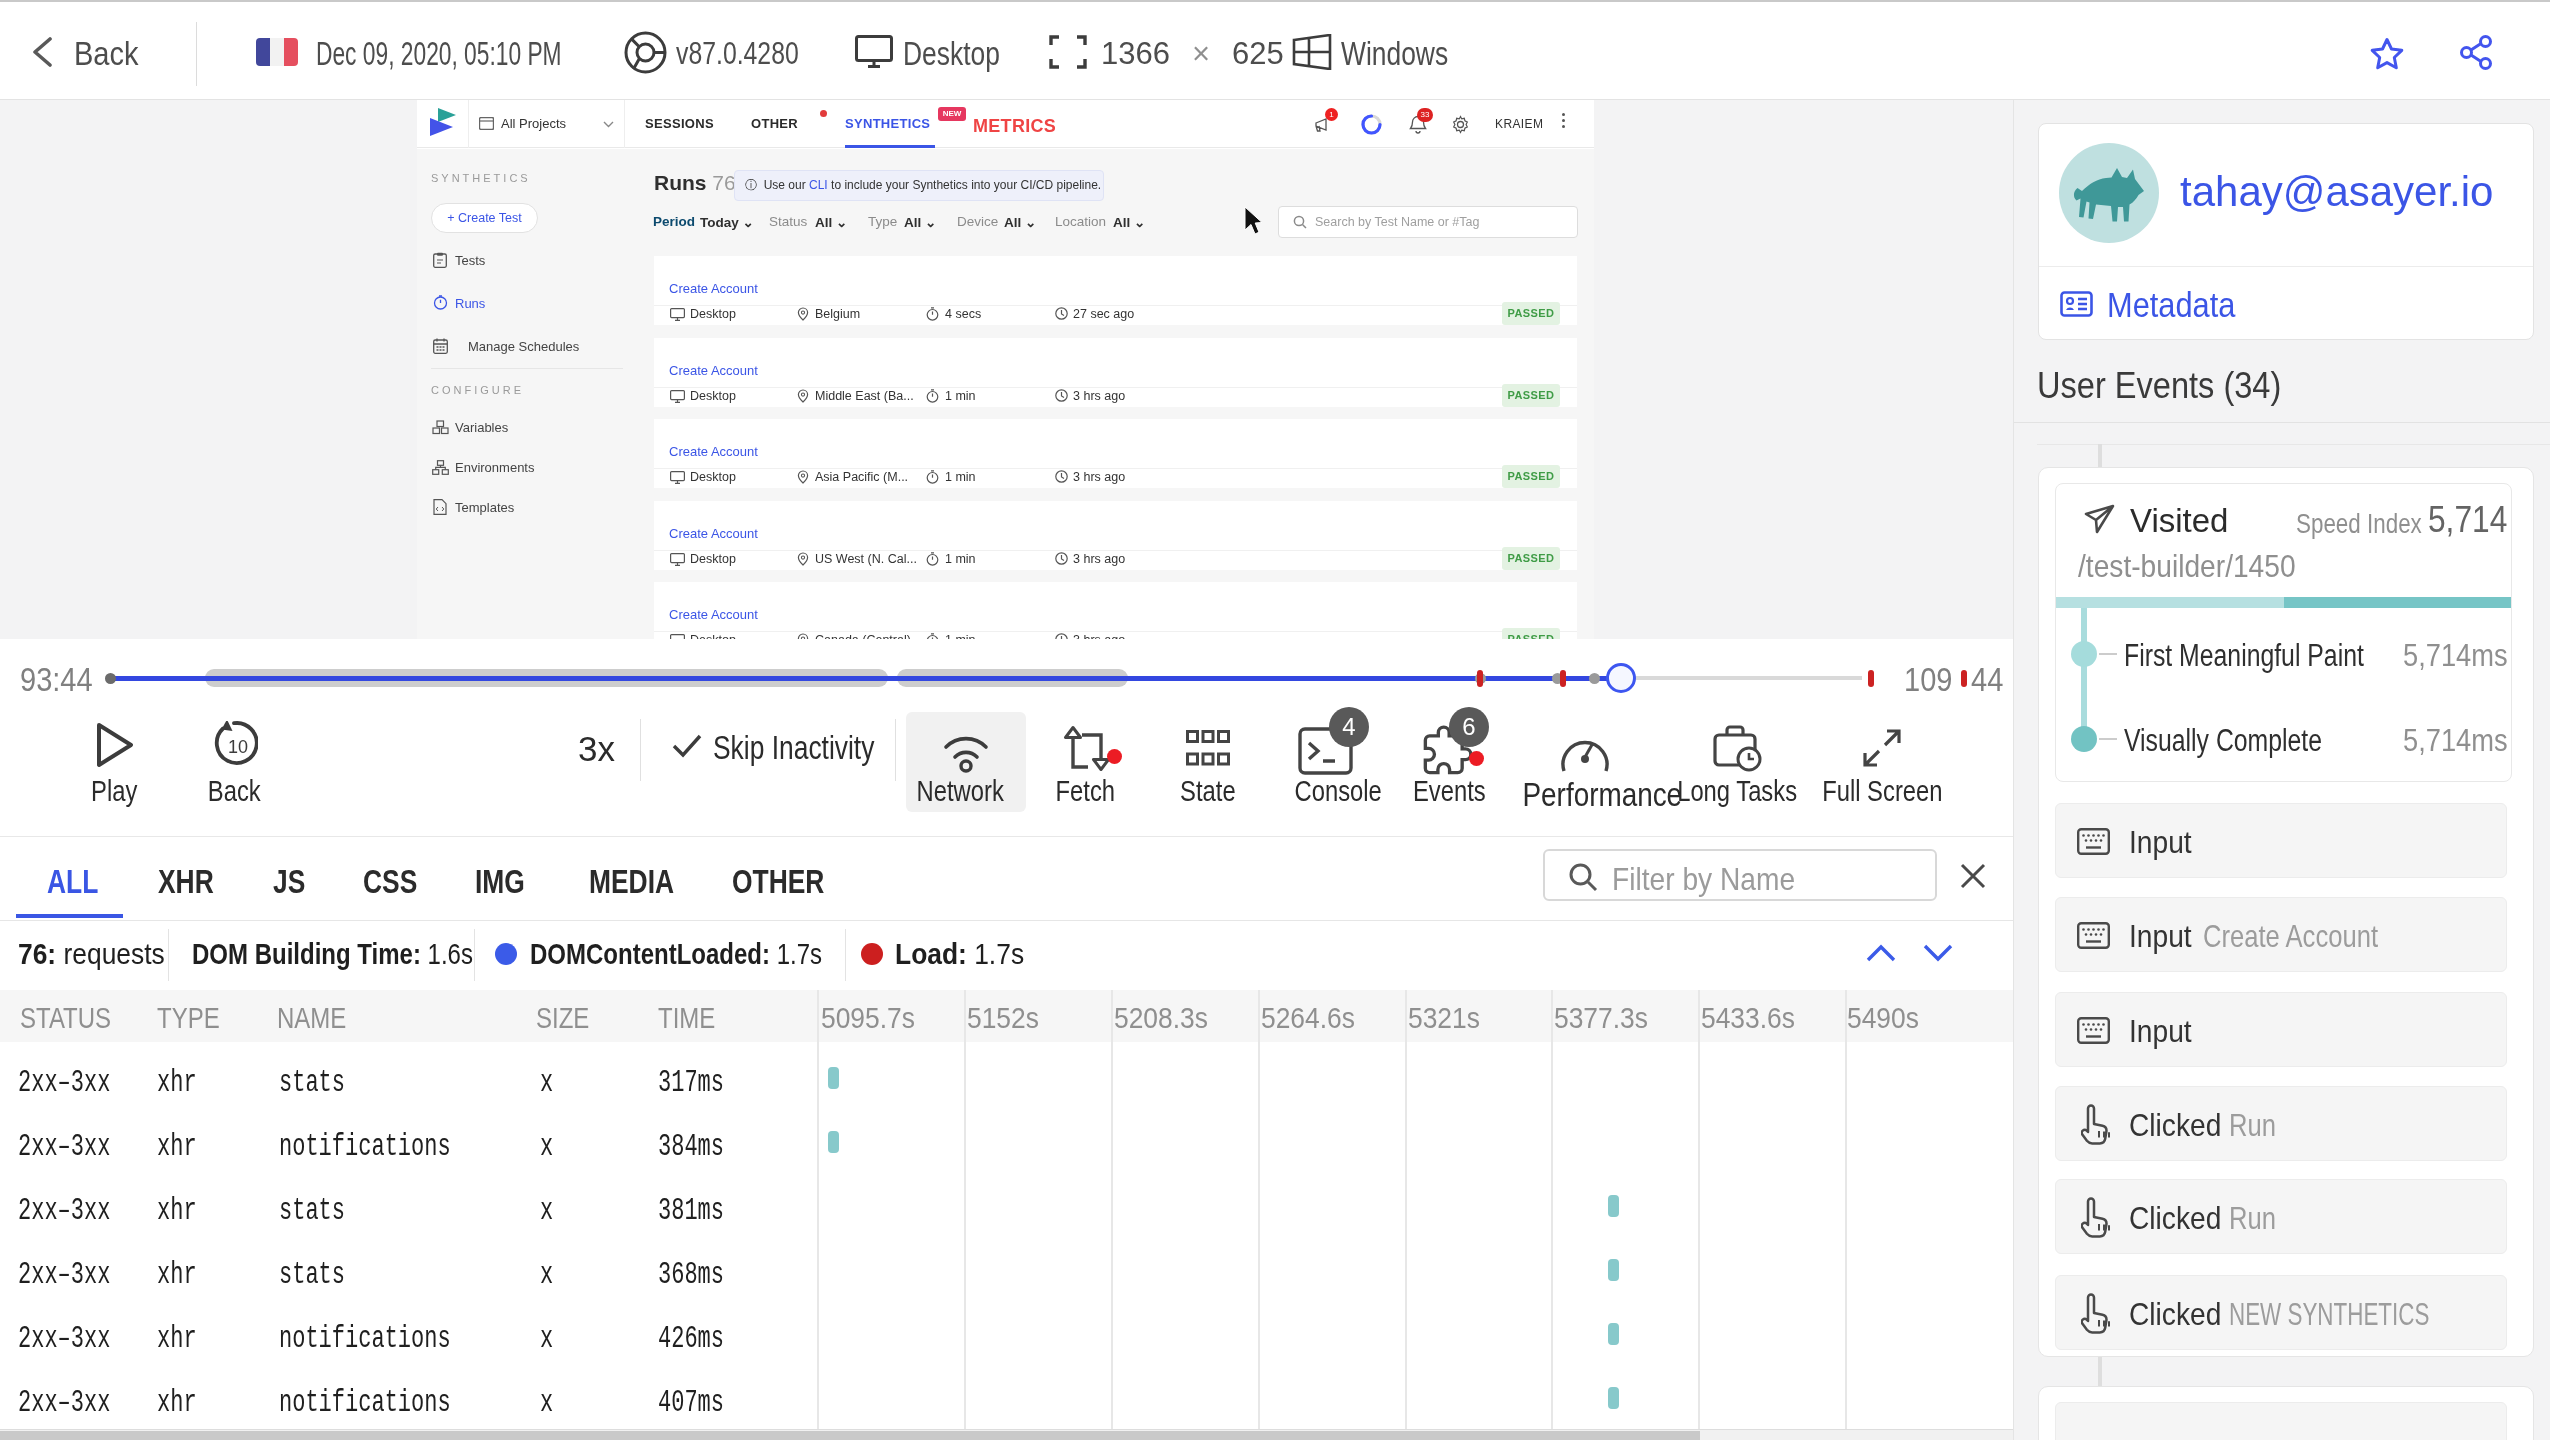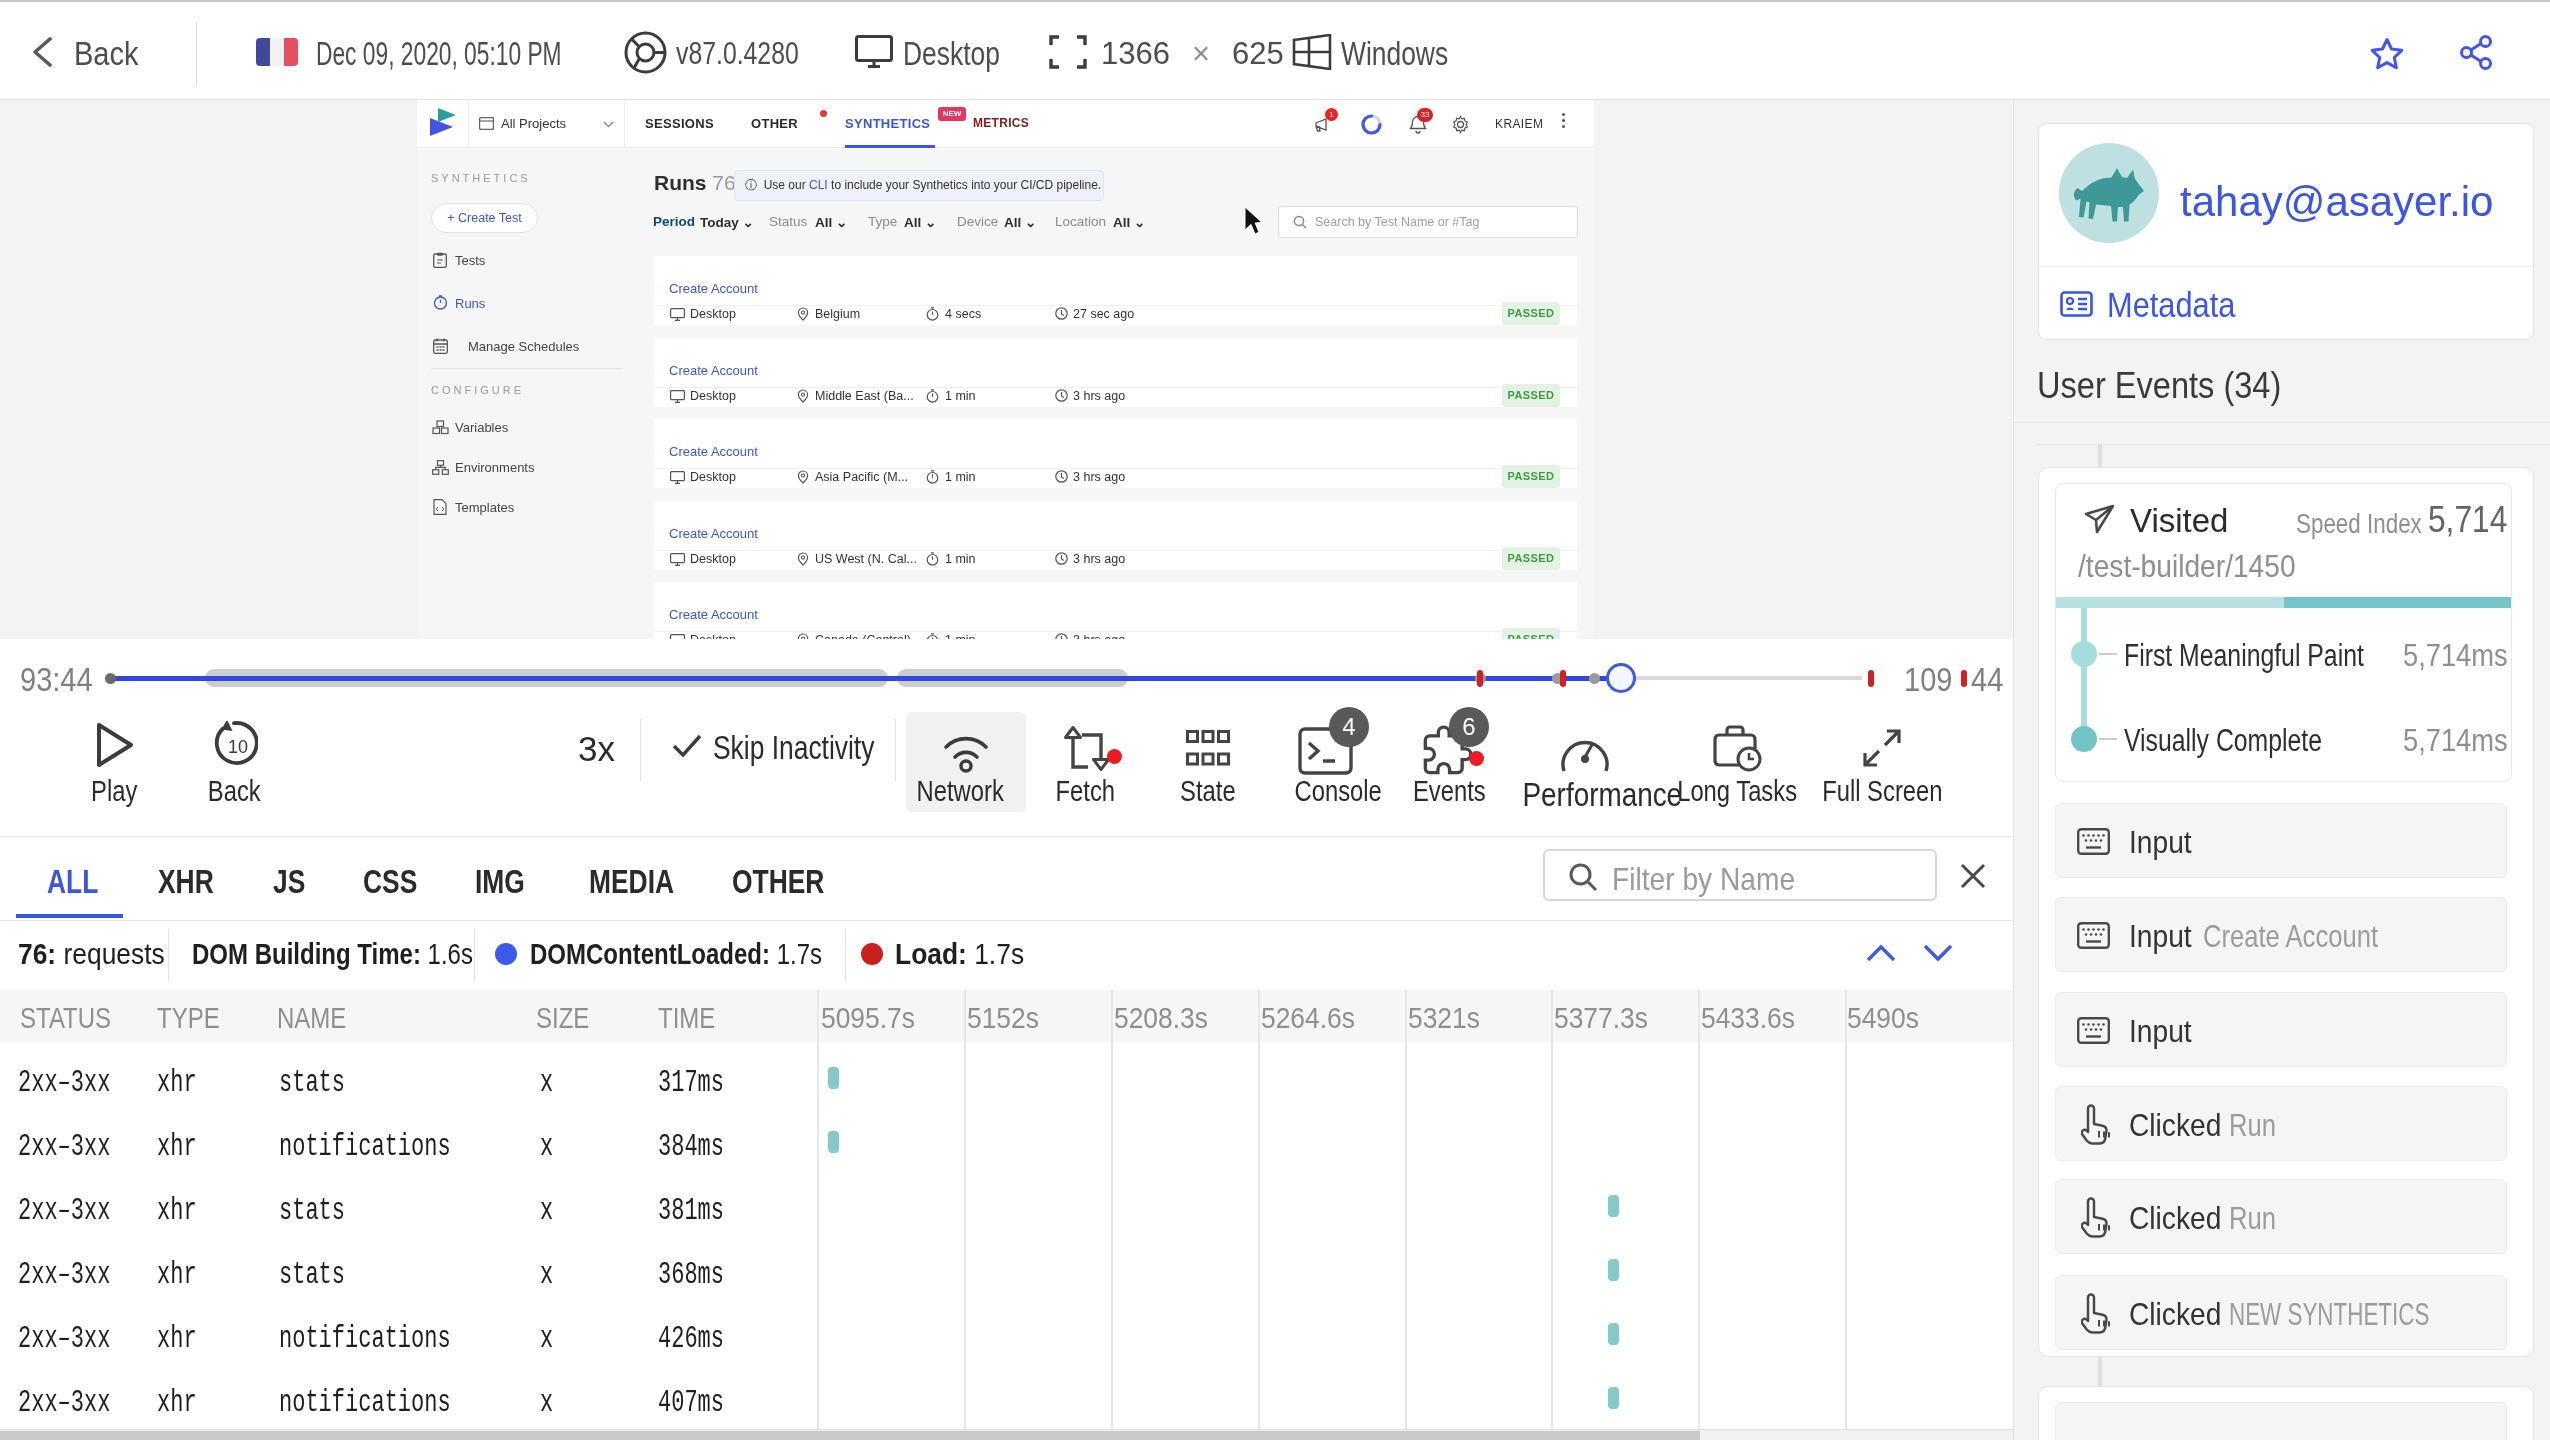--- a/index.html
+++ b/index.html
@@ -78,21 +78,21 @@
     <svg class="abs" style="left:186px;top:21px;" width="11" height="7" viewBox="0 0 11 7">
         <path d="M1 1 L5.5 5.5 L10 1" fill="none" stroke="#888" stroke-width="1.4"></path>
       </svg>
     <div class="abs" style="left:207px;top:0;width:1px;height:48px;background:#eee;"></div>
     <div class="abs" style="left:228px;top:16px;font-size:13px;font-weight:bold;color:#2b2b2b;letter-spacing:.3px;">SESSIONS</div>
     <div class="abs" style="left:334px;top:16px;font-size:13px;font-weight:bold;color:#2b2b2b;letter-spacing:.3px;">OTHER</div>
     <div class="abs" style="left:403px;top:10px;width:7px;height:7px;border-radius:50%;background:#e23b3b;"></div>
     <div class="abs" style="left:428px;top:16px;font-size:13px;font-weight:bold;color:#3b55e6;letter-spacing:.3px;">SYNTHETICS</div>
     <div class="abs" style="left:428px;top:45px;width:90px;height:3px;background:#3b55e6;"></div>
     <div class="abs" style="left:521px;top:7px;width:28px;height:14px;border-radius:3px;background:#e6375f;color:#fff;font-size:8px;font-weight:bold;text-align:center;line-height:14px;">NEW</div>
-    <div class="abs" style="left:556px;top:16px;font-size:12px;font-weight:bold;color:#7f1d1d;letter-spacing:.3px;">METRICS</div>
+    <div class="abs" style="left:556px;top:16px;font-size:18px;font-weight:bold;color:#ef4444;letter-spacing:.3px;">METRICS</div>
 
     <svg class="abs" style="left:897px;top:16px;" width="18" height="17" viewBox="0 0 18 17">
         <path d="M2 7 L12 3 V14 L2 10 Z M2 10 L3.5 15 H6 L5 10" fill="none" stroke="#555" stroke-width="1.3"></path>
       </svg>
     <div class="abs" style="left:908px;top:8px;width:13px;height:13px;border-radius:50%;background:#e22;color:#fff;font-size:8px;text-align:center;line-height:13px;">1</div>
     <svg class="abs" style="left:944px;top:14px;" width="21" height="21" viewBox="0 0 21 21">
         <circle cx="10.5" cy="10.5" r="8.5" fill="none" stroke="#d8d8d8" stroke-width="3.2"></circle>
         <path d="M10.5 2 a8.5 8.5 0 1 0 8.5 8.5" fill="none" stroke="#4155ff" stroke-width="3.2" stroke-linecap="round"></path>
       </svg>
     <svg class="abs" style="left:992px;top:15px;" width="18" height="19" viewBox="0 0 18 19">
@@ -508,21 +508,21 @@
   <div class="abs" style="left:0;top:1429px;width:2013px;height:11px;background:#f1f1f1;border-top:1px solid #ddd;"></div>
   <div class="abs" style="left:0;top:1431px;width:1700px;height:9px;background:#c9c9c9;"></div>
 
   <div class="abs" id="sidebar" style="left:2013px;top:100px;width:537px;height:1340px;background:#f3f3f4;border-left:1px solid #e4e4e4;overflow:hidden;">
 
     <div class="abs" style="left:24px;top:23px;width:496px;height:217px;background:#fff;border:1px solid #e3e3e3;border-radius:8px;"></div>
     <div class="abs" style="left:45px;top:43px;width:100px;height:100px;border-radius:50%;background:#bfe0e0;"></div>
     <svg class="abs" style="left:56px;top:66px;" width="78" height="58" viewBox="0 0 78 58">
       <path d="M74 25 L65 13 L63 3.5 L57 12 L52 11 L47 2 L41.5 11.5 L36 12 C27 13 19 18 12 25 L7.5 22 C3.5 25 2.5 31 6.5 34.5 L10.5 32.5 L9 51 L13.5 51.5 L16.5 35.5 L19.5 36.5 L18.5 52.5 L23 53 L26 38.5 L41 40 L42.5 55.5 L47 55.5 L48 41 L53 41 L54 55.5 L58.5 55.5 L59.5 38.5 C63.5 36.5 66.5 32.5 68.5 29 L74 25 Z" fill="#3f9898"></path>
     </svg>
-    <div class="abs" style="left:166px;top:68px;font-size:42px;color:#3b55e6;margin-top:10px;"><span class="nowrap">tahay@asayer.io</span></div>
+    <div class="abs" style="left:166px;top:68px;font-size:42px;color:#3b55e6;"><span class="nowrap">tahay@asayer.io</span></div>
     <div class="abs" style="left:25px;top:166px;width:494px;height:1px;background:#ececec;"></div>
     <svg class="abs" style="left:46px;top:191px;" width="33" height="26" viewBox="0 0 33 26">
       <rect x="1.5" y="1.5" width="30" height="23" rx="3" fill="none" stroke="#3b55e6" stroke-width="2.6"></rect>
       <circle cx="10" cy="10" r="3" fill="none" stroke="#3b55e6" stroke-width="2.2"></circle>
       <path d="M6 19 a4.5 4.5 0 0 1 8 0 Z" fill="#3b55e6"></path>
       <path d="M18 8 h9 M18 13 h9 M18 18 h9" stroke="#3b55e6" stroke-width="2.4"></path>
     </svg>
     <div class="abs" style="left:93px;top:185px;font-size:35px;color:#3b55e6;"><span class="n9">Metadata</span></div>
 
     <div class="abs" style="left:23px;top:265px;font-size:37px;color:#3a3a3a;"><span class="n9">User Events (34)</span></div>

